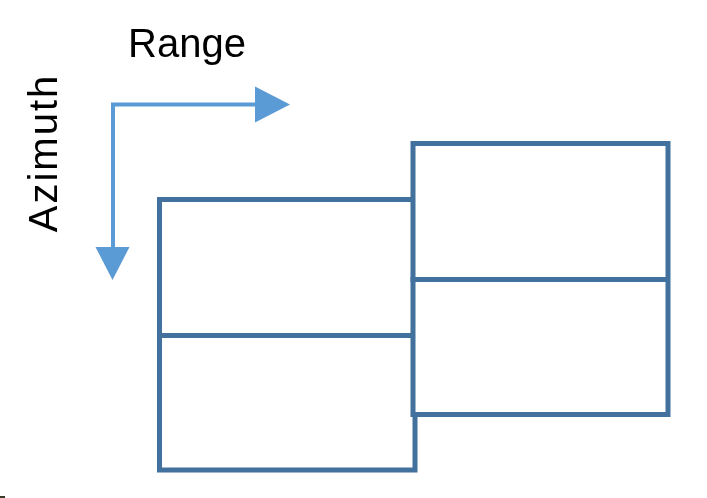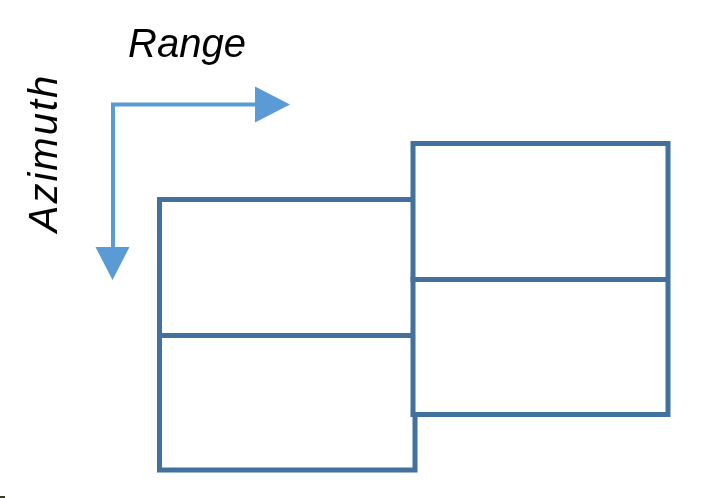--- a/index.html
+++ b/index.html
@@ -6,21 +6,20 @@
     margin: 0;
     padding: 0;
     background: #FFFFFF;
   }
   .stage {
     position: relative;
     width: 707px;
     height: 498px;
     background: #FFFFFF;
     overflow: hidden;
-    font-style: italic;
   }
   svg {
     display: block;
     width: 707px;
     height: 498px;
   }
   .axis-label {
     font-family: "Liberation Sans", sans-serif;
     font-size: 40px;
     font-weight: 400;

